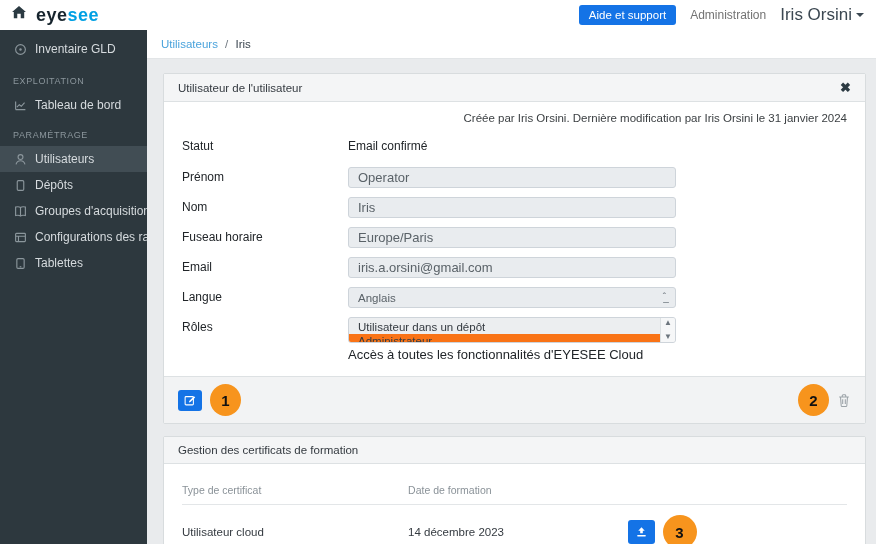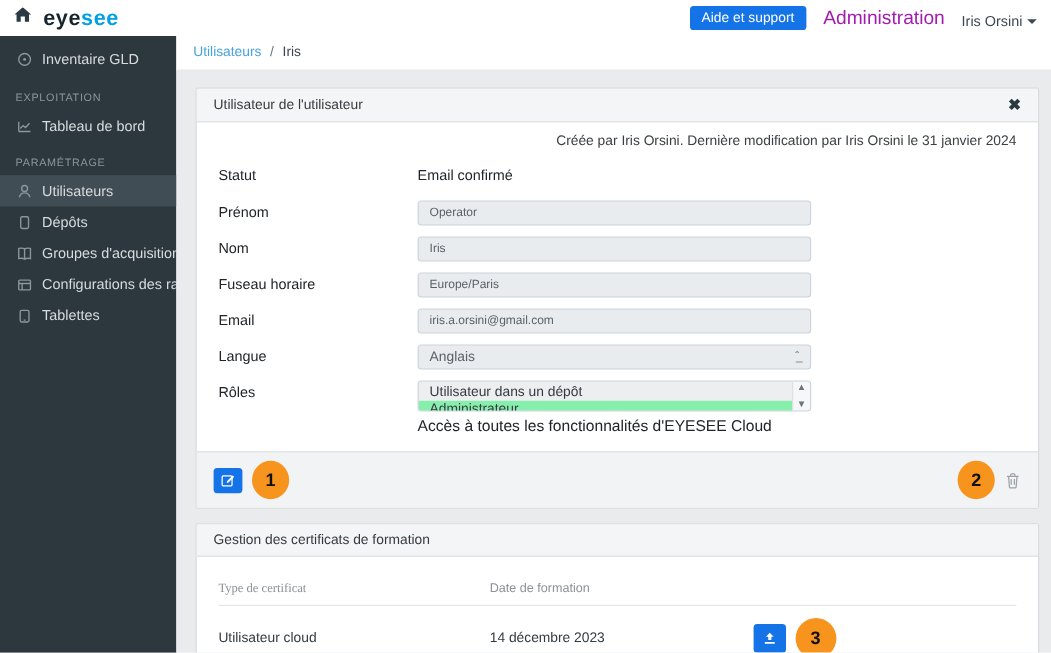--- a/index.html
+++ b/index.html
@@ -5,24 +5,24 @@
   * { margin:0; padding:0; box-sizing:border-box; }
   html,body { width:876px; height:544px; overflow:hidden; }
   body { font-family:"Liberation Sans", sans-serif; background:#fff; color:#212529; }
 
   
   .topbar { height:30px; background:#fff; display:flex; align-items:center; justify-content:space-between; padding:0 12px 0 12px; }
   .brand { display:flex; align-items:flex-start; gap:10px; }
   .brand .logo-text { font-size:18px; font-weight:bold; letter-spacing:0.5px; line-height:1; }
   .logo-eye { color:#16242d; }
   .logo-see { color:#00a0e3; }
-  .topbar-right { display:flex; align-items:flex-end; gap:14px; }
+  .topbar-right { display:flex; align-items:center; gap:14px; }
   .btn-help { background:#1473e6; color:#fff; border:none; border-radius:3px; font-size:11.5px; padding:4px 10px; cursor:pointer; font-family:inherit; }
-  .admin-link { font-size:16px; color:#a21caf; cursor:pointer; }
-  .user-menu { font-size:12px; color:#3c4852; cursor:pointer; display:flex; align-items:center; gap:4px; }
+  .admin-link { font-size:12px; color:#737373; cursor:pointer; }
+  .user-menu { font-size:17px; color:#3c4852; cursor:pointer; display:flex; align-items:center; gap:4px; }
   .caret-down { width:0; height:0; border-left:4px solid transparent; border-right:4px solid transparent; border-top:4px solid #3c4852; display:inline-block; }
 
   
   .shell { display:flex; height:514px; }
 
   
   .sidebar { width:147px; flex-shrink:0; background:#2d383e; color:#d6dbde; padding-top:4px; }
   .side-item { display:flex; align-items:center; gap:8px; padding:6px 10px 6px 13px; font-size:12px; cursor:pointer; white-space:nowrap; }
   .side-item.selected { background:#414d54; }
   .side-item .ico { width:14px; height:14px; flex-shrink:0; display:inline-flex; align-items:center; justify-content:center; color:#8b969c; }
@@ -43,44 +43,44 @@
   .card-header { background:#f4f5f6; border-bottom:1px solid #dde1e3; padding:7px 14px; font-size:11.5px; color:#343a40; display:flex; align-items:center; justify-content:space-between; }
   .close-x { color:#2b3a42; font-size:13px; font-weight:bold; cursor:pointer; line-height:1; }
   .card-body { padding:10px 18px 14px 18px; }
   .meta-line { text-align:right; font-size:11.5px; color:#3c4043; margin-bottom:12px; }
 
   
   .frow { display:flex; align-items:flex-start; margin-bottom:9px; }
   .frow-label { width:166px; flex-shrink:0; font-size:12px; color:#212529; padding-top:3px; }
   .frow-field { width:328px; }
   .static-val { font-size:12px; color:#212529; padding-top:3px; }
-  .inp { width:100%; height:21px; background:#e9ecef; border:1px solid #ced4da; border-radius:3px; font-size:10px; color:#5a6268; padding:0 9px; font-family:inherit; }
+  .inp { width:100%; height:21px; background:#e9ecef; border:1px solid #ced4da; border-radius:3px; font-size:13px; color:#5a6268; padding:0 9px; font-family:inherit; }
   .sel { width:100%; height:21px; background:#e9ecef; border:1px solid #ced4da; border-radius:3px; font-size:11.5px; color:#5a6268; padding:0 9px; display:flex; align-items:center; justify-content:space-between; cursor:pointer; }
   .sel .chev { color:#6c757d; font-size:10px; line-height:1; }
   .listbox { width:100%; background:#eceef0; border:1px solid #ced4da; border-radius:3px; display:flex; height:26px; overflow:hidden; }
   .listbox-opts { flex:1; padding-top:2px; }
   .lb-opt { font-size:11.5px; color:#343a40; padding:1px 9px; cursor:pointer; }
-  .lb-opt.selected { background:#86efac; }
+  .lb-opt.selected { background:#f97316; }
   .lb-scroll { width:15px; background:#f6f7f8; border-left:1px solid #dde1e3; display:flex; flex-direction:column; justify-content:space-between; align-items:center; padding:1px 0; }
   .lb-scroll .arr { font-size:8px; color:#6c757d; line-height:1; cursor:pointer; }
   .help-text { font-size:13px; color:#212529; margin-top:4px; }
 
   
   .card-footer { background:#f2f3f4; border-top:1px solid #dde1e3; padding:7px 14px; display:flex; align-items:center; justify-content:space-between; }
   .foot-left, .foot-right { display:flex; align-items:center; gap:8px; }
   .btn-edit { background:#1473e6; border:none; border-radius:3px; width:24px; height:21px; display:flex; align-items:center; justify-content:center; cursor:pointer; }
   .badge-num { width:31px; height:32px; border-radius:50%; background:#f7941d; color:#111; font-size:15px; font-weight:bold; display:flex; align-items:center; justify-content:center; flex-shrink:0; }
   .trash { cursor:pointer; display:inline-flex; }
 
   
   .cert-body { padding:6px 18px 10px 18px; }
   .cert-table { width:100%; border-collapse:collapse; }
   .cert-table th { text-align:left; font-weight:normal; font-size:10.5px; color:#8a9298; padding:14px 0 8px 0; border-bottom:1px solid #e3e6e8; }
   .cert-table td { font-size:11.5px; color:#343a40; padding:10px 0; border-bottom:1px solid #e3e6e8; }
-  .col-1 { width:34%;font-family:Liberation Serif, serif; } .col-2 { width:33%; } .col-3 { width:33%; }
+  .col-1 { width:34%; } .col-2 { width:33%; } .col-3 { width:33%; }
   .action-cell { display:flex; align-items:center; gap:8px; }
   .btn-upload { background:#1473e6; border:none; border-radius:3px; width:27px; height:24px; display:flex; align-items:center; justify-content:center; cursor:pointer; }
 </style>
 </head>
 <body>
 
 <div class="topbar">
   <div class="brand">
     <span style="display:inline-flex;">
       <svg width="14" height="13" viewBox="0 0 16 15">

